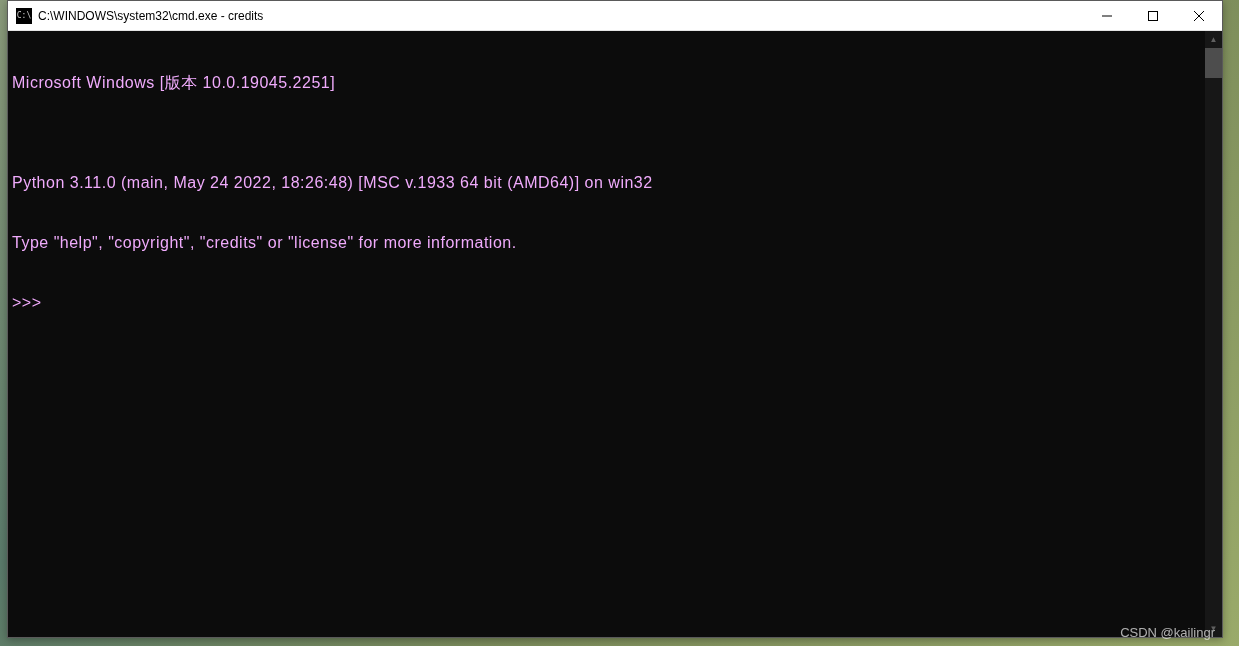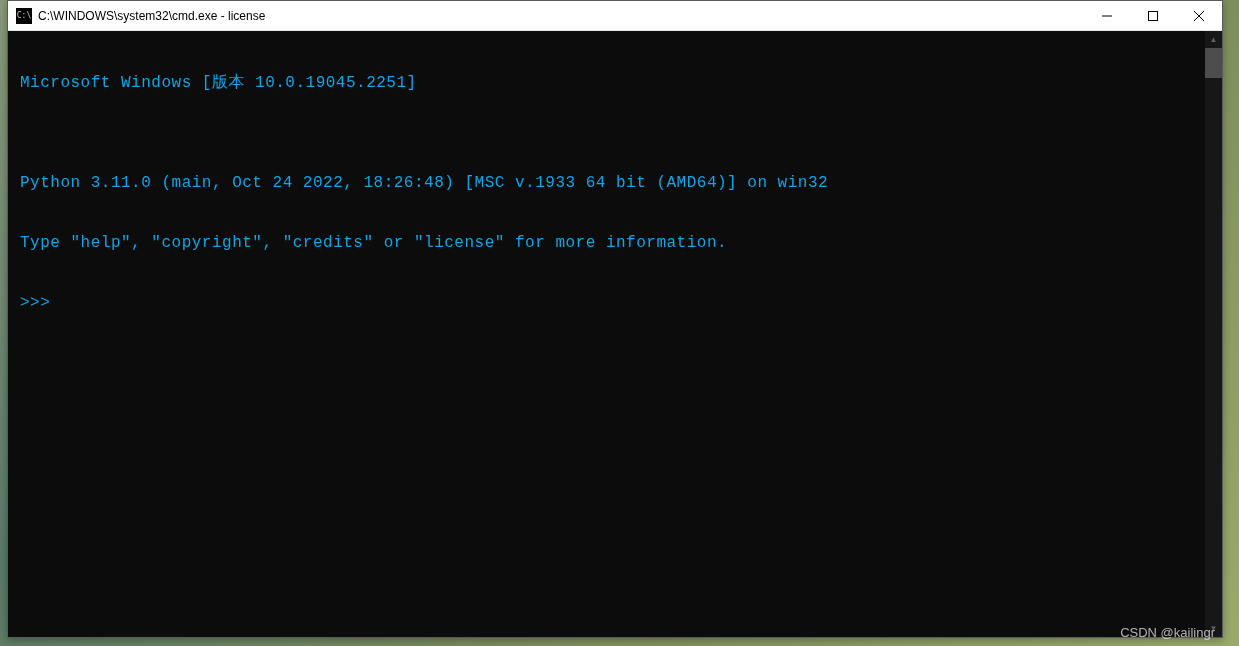--- a/index.html
+++ b/index.html
@@ -72,25 +72,25 @@
       height: 10px;
     }
     .terminal-area {
       flex: 1;
       display: flex;
       background: #0c0c0c;
       overflow: hidden;
     }
     .terminal-content {
       flex: 1;
-      padding: 2px 12px;
-      font-family: Liberation Mono, monospace;
+      padding: 2px 4px;
+      font-family: Liberation Sans, sans-serif;
       font-size: 16px;
       line-height: 20px;
-      color: #0ea5e9;
+      color: #f0abfc;
       white-space: pre;
       overflow: hidden;
       letter-spacing: 0.5px;
     }
     .terminal-line {
       display: block;
     }
     .scrollbar {
       width: 17px;
       background: #171717;
@@ -130,21 +130,21 @@
       font-family: Arial, sans-serif;
       pointer-events: none;
     }
   </style>
 </head>
 <body>
 
 <div class="window">
   <div class="titlebar">
     <div class="titlebar-icon">C:\</div>
-    <div class="titlebar-title">C:\WINDOWS\system32\cmd.exe - license</div>
+    <div class="titlebar-title">C:\WINDOWS\system32\cmd.exe - credits</div>
     <div class="titlebar-controls">
       <button class="titlebar-btn">
         <svg viewBox="0 0 10 10">
             <line x1="0" y1="5" x2="10" y2="5" stroke="#000" stroke-width="1"></line>
           </svg>
       </button>
       <button class="titlebar-btn">
         <svg viewBox="0 0 10 10">
             <rect x="0.5" y="0.5" width="9" height="9" fill="none" stroke="#000" stroke-width="1"></rect>
           </svg>
@@ -154,21 +154,21 @@
             <line x1="0" y1="0" x2="10" y2="10" stroke="#000" stroke-width="1"></line>
             <line x1="10" y1="0" x2="0" y2="10" stroke="#000" stroke-width="1"></line>
           </svg>
       </button>
     </div>
   </div>
   <div class="terminal-area">
     <div class="terminal-content">
       <span class="terminal-line">Microsoft Windows [版本 10.0.19045.2251]</span>
       <span class="terminal-line"></span>
-      <span class="terminal-line">Python 3.11.0 (main, Oct 24 2022, 18:26:48) [MSC v.1933 64 bit (AMD64)] on win32</span>
+      <span class="terminal-line">Python 3.11.0 (main, May 24 2022, 18:26:48) [MSC v.1933 64 bit (AMD64)] on win32</span>
       <span class="terminal-line">Type "help", "copyright", "credits" or "license" for more information.</span>
       <span class="terminal-line">&gt;&gt;&gt;</span>
     </div>
     <div class="scrollbar">
       <div class="scrollbar-arrow">▲</div>
       <div class="scrollbar-track">
         <div class="scrollbar-thumb"></div>
       </div>
       <div class="scrollbar-arrow">▼</div>
     </div>

